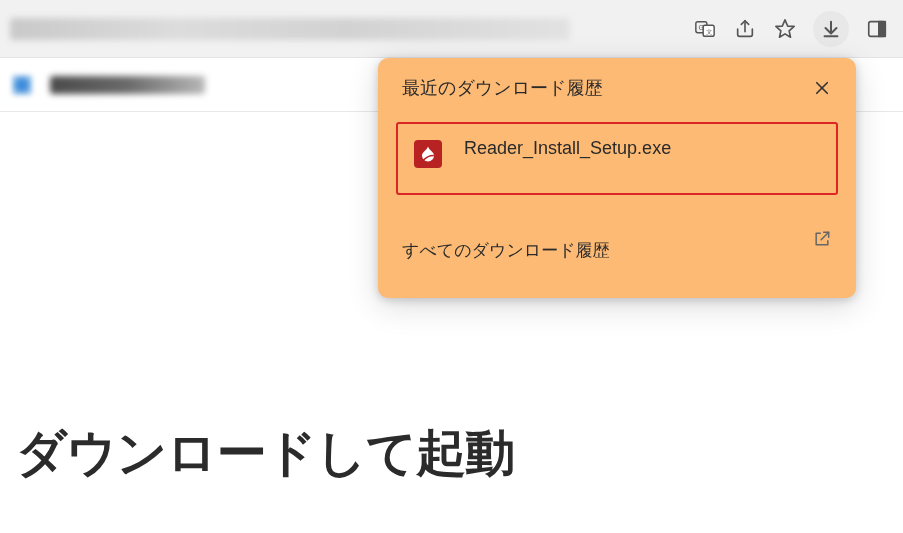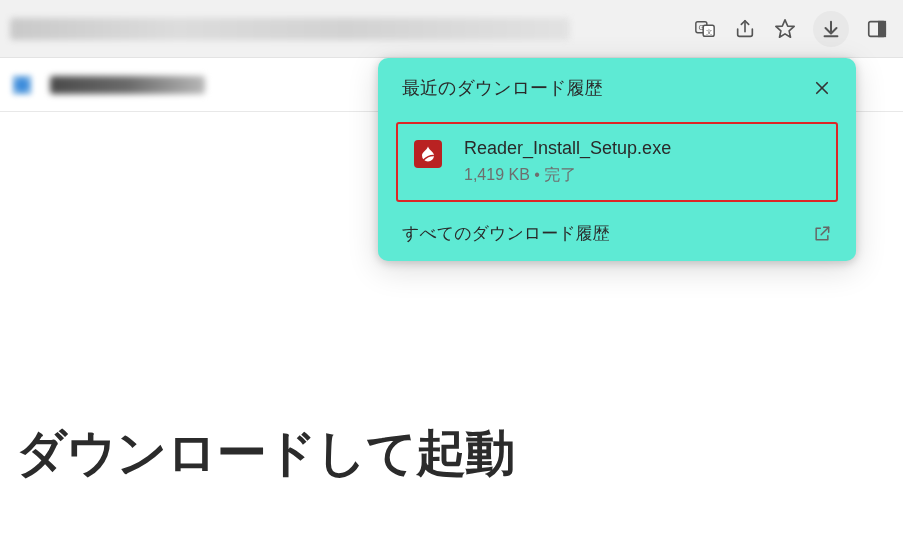--- a/index.html
+++ b/index.html
@@ -77,24 +77,24 @@
       border-radius: 3px;
       filter: blur(3px);
     }
 
     
     .downloads-popup {
       position: absolute;
       top: 58px;
       left: 378px;
       width: 478px;
-      background: #5eead4;
+      background: #fdba74;
       border-radius: 10px;
       box-shadow: 0 2px 10px rgba(0,0,0,0.18), 0 8px 32px rgba(0,0,0,0.14);
-      padding-bottom: 0;
+      padding-bottom: 20px;
       z-index: 10;
     }
     .popup-header {
       display: flex;
       align-items: center;
       justify-content: space-between;
       padding: 18px 24px 14px 24px;
     }
     .popup-title {
       font-size: 18px;
@@ -125,38 +125,39 @@
       color: #fff;
       flex-shrink: 0;
       margin-top: 2px;
     }
     .pdf-icon svg { width: 18px; height: 18px; }
     .file-info { flex: 1; }
     .file-name {
       font-size: 18px;
       color: #2a2a2a;
       font-weight: 400;
-      margin-bottom: 6px;
+      margin-bottom: 20px;
     }
     .file-meta {
       font-size: 16px;
       color: #6e6e6e;
       font-weight: 400;
     }
 
     .popup-footer {
       display: flex;
       align-items: center;
       justify-content: space-between;
       padding: 8px 24px 16px 24px;
     }
     .footer-text {
       font-size: 17px;
       color: #2a2a2a;
       font-weight: 400;
+      margin-top: 24px;
     }
     .ext-icon {
       width: 20px; height: 20px;
       color: #666;
     }
 
     
     .page-headline {
       position: absolute;
       top: 420px;
@@ -232,21 +233,20 @@
 
   <div class="download-item">
     <div class="pdf-icon">
       <svg viewBox="0 0 24 24" fill="currentColor">
         <path d="M12 2 C14 8 20 9 20 14 a8 8 0 1 1-16 0 C4 9 10 8 12 2 Z" fill="#fff"></path>
         <path d="M6 20 C10 16 14 14 19 14" stroke="#b92222" stroke-width="2" fill="none" stroke-linecap="round"></path>
       </svg>
     </div>
     <div class="file-info">
       <div class="file-name">Reader_Install_Setup.exe</div>
-      <div class="file-meta"><span>1,419 KB</span><span> • </span><span>完了</span></div>
     </div>
   </div>
 
   <div class="popup-footer">
     <div class="footer-text">すべてのダウンロード履歴</div>
     <div class="ext-icon">
       <svg viewBox="0 0 24 24" width="20" height="20" fill="none" stroke="currentColor" stroke-width="1.8" stroke-linecap="round" stroke-linejoin="round">
         <path d="M10 5H5v14h14v-5"></path>
         <path d="M14 4h6v6"></path>
         <path d="M20 4L11 13"></path>

